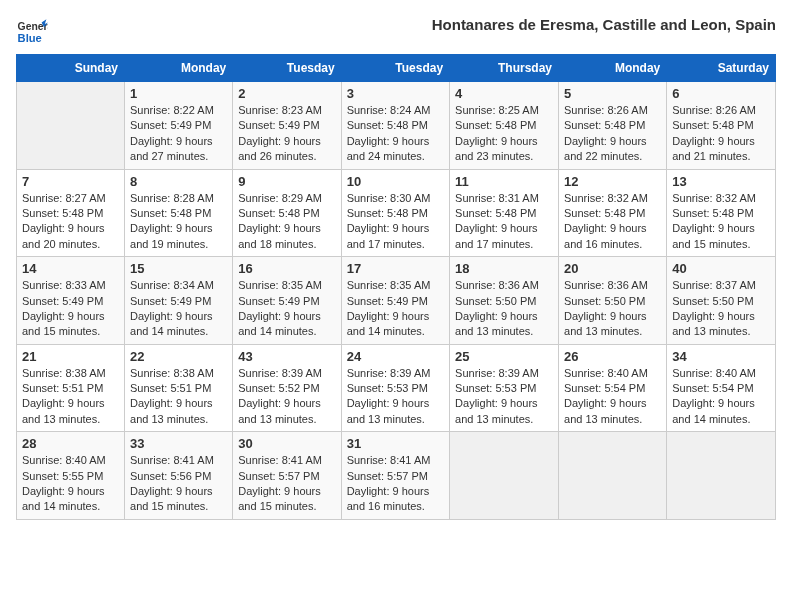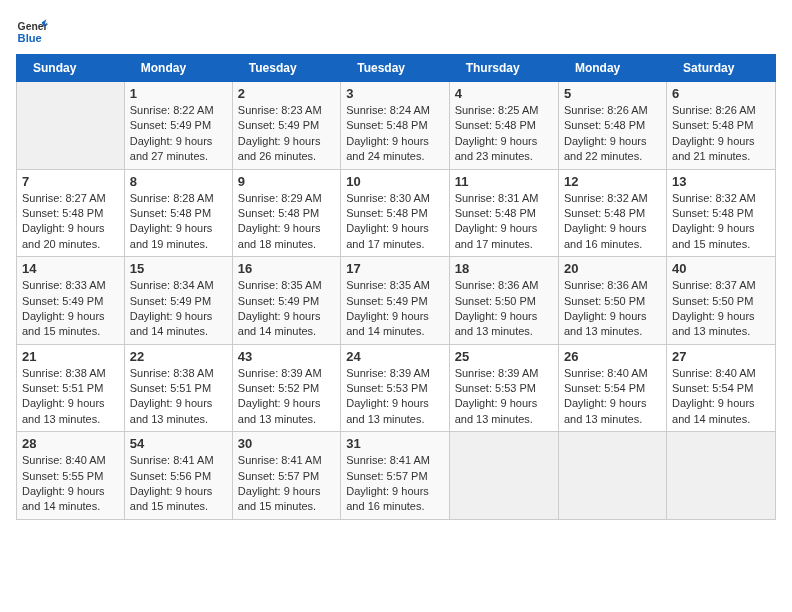--- a/index.html
+++ b/index.html
@@ -30,22 +30,22 @@
       font-weight: bold;
     }
     table {
       width: 100%;
       border-collapse: collapse;
       font-size: 11px;
     }
     thead tr th {
       background: #1565c0;
       color: #fff;
-      text-align: left;
-      padding: 6px 16px;
+      text-align: right;
+      padding: 6px 6px;
       font-size: 12px;
       font-weight: bold;
       border: 1px solid #1565c0;
     }
     tbody tr td {
       border: 1px solid #ccc;
       vertical-align: top;
       padding: 4px 5px;
       width: 113px;
       min-height: 80px;
@@ -84,20 +84,21 @@
 
 <div class="header-area">
   <div class="logo-wrapper">
     <svg class="logo-icon" viewBox="0 0 40 40" xmlns="http://www.w3.org/2000/svg">
       <text x="2" y="18" font-size="13" font-weight="bold" fill="#333" font-family="Arial">General</text>
       <text x="2" y="32" font-size="14" font-weight="bold" fill="#1565c0" font-family="Arial">Blue</text>
       <polygon points="32,8 38,4 36,10 40,8 35,14" fill="#1565c0"></polygon>
     </svg>
   </div>
   <div class="title-area">
+    <div class="location">Hontanares de Eresma, Castille and Leon, Spain</div>
   </div>
 </div>
 
 <table>
   <thead>
     <tr id="weekday-header">
     <th>Sunday</th>
         <th>Monday</th>
         <th>Tuesday</th>
         <th>Tuesday</th>
@@ -213,31 +214,31 @@
         </td>
         <td>
           <span class="day-number">25</span>
           <div class="day-info">Sunrise: 8:39 AM<br>Sunset: 5:53 PM<br>Daylight: 9 hours and 13 minutes.</div>
         </td>
         <td>
           <span class="day-number">26</span>
           <div class="day-info">Sunrise: 8:40 AM<br>Sunset: 5:54 PM<br>Daylight: 9 hours and 13 minutes.</div>
         </td>
         <td>
-          <span class="day-number">27</span>
+          <span class="day-number">34</span>
           <div class="day-info">Sunrise: 8:40 AM<br>Sunset: 5:54 PM<br>Daylight: 9 hours and 14 minutes.</div>
         </td>
       </tr>
       <tr>
         <td>
           <span class="day-number">28</span>
           <div class="day-info">Sunrise: 8:40 AM<br>Sunset: 5:55 PM<br>Daylight: 9 hours and 14 minutes.</div>
         </td>
         <td>
-          <span class="day-number">54</span>
+          <span class="day-number">33</span>
           <div class="day-info">Sunrise: 8:41 AM<br>Sunset: 5:56 PM<br>Daylight: 9 hours and 15 minutes.</div>
         </td>
         <td>
           <span class="day-number">30</span>
           <div class="day-info">Sunrise: 8:41 AM<br>Sunset: 5:57 PM<br>Daylight: 9 hours and 15 minutes.</div>
         </td>
         <td>
           <span class="day-number">31</span>
           <div class="day-info">Sunrise: 8:41 AM<br>Sunset: 5:57 PM<br>Daylight: 9 hours and 16 minutes.</div>
         </td>

